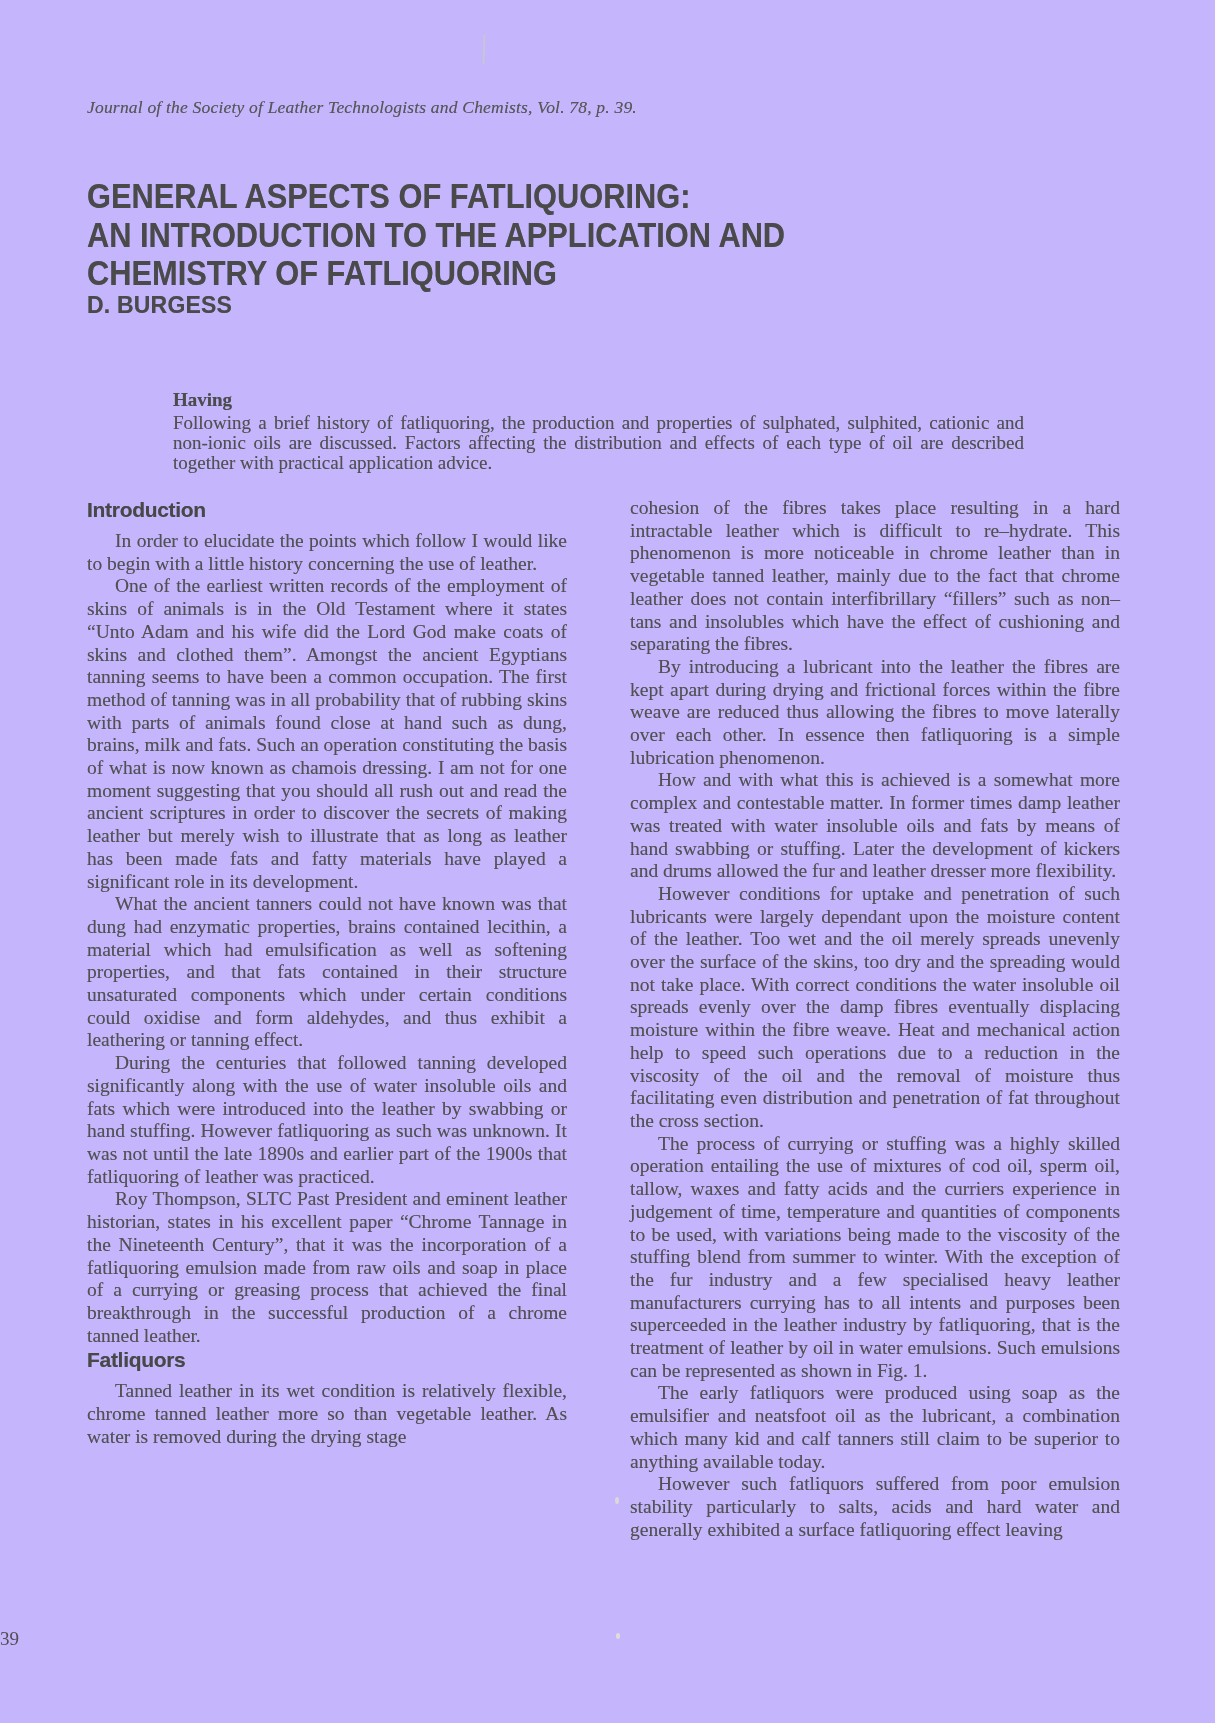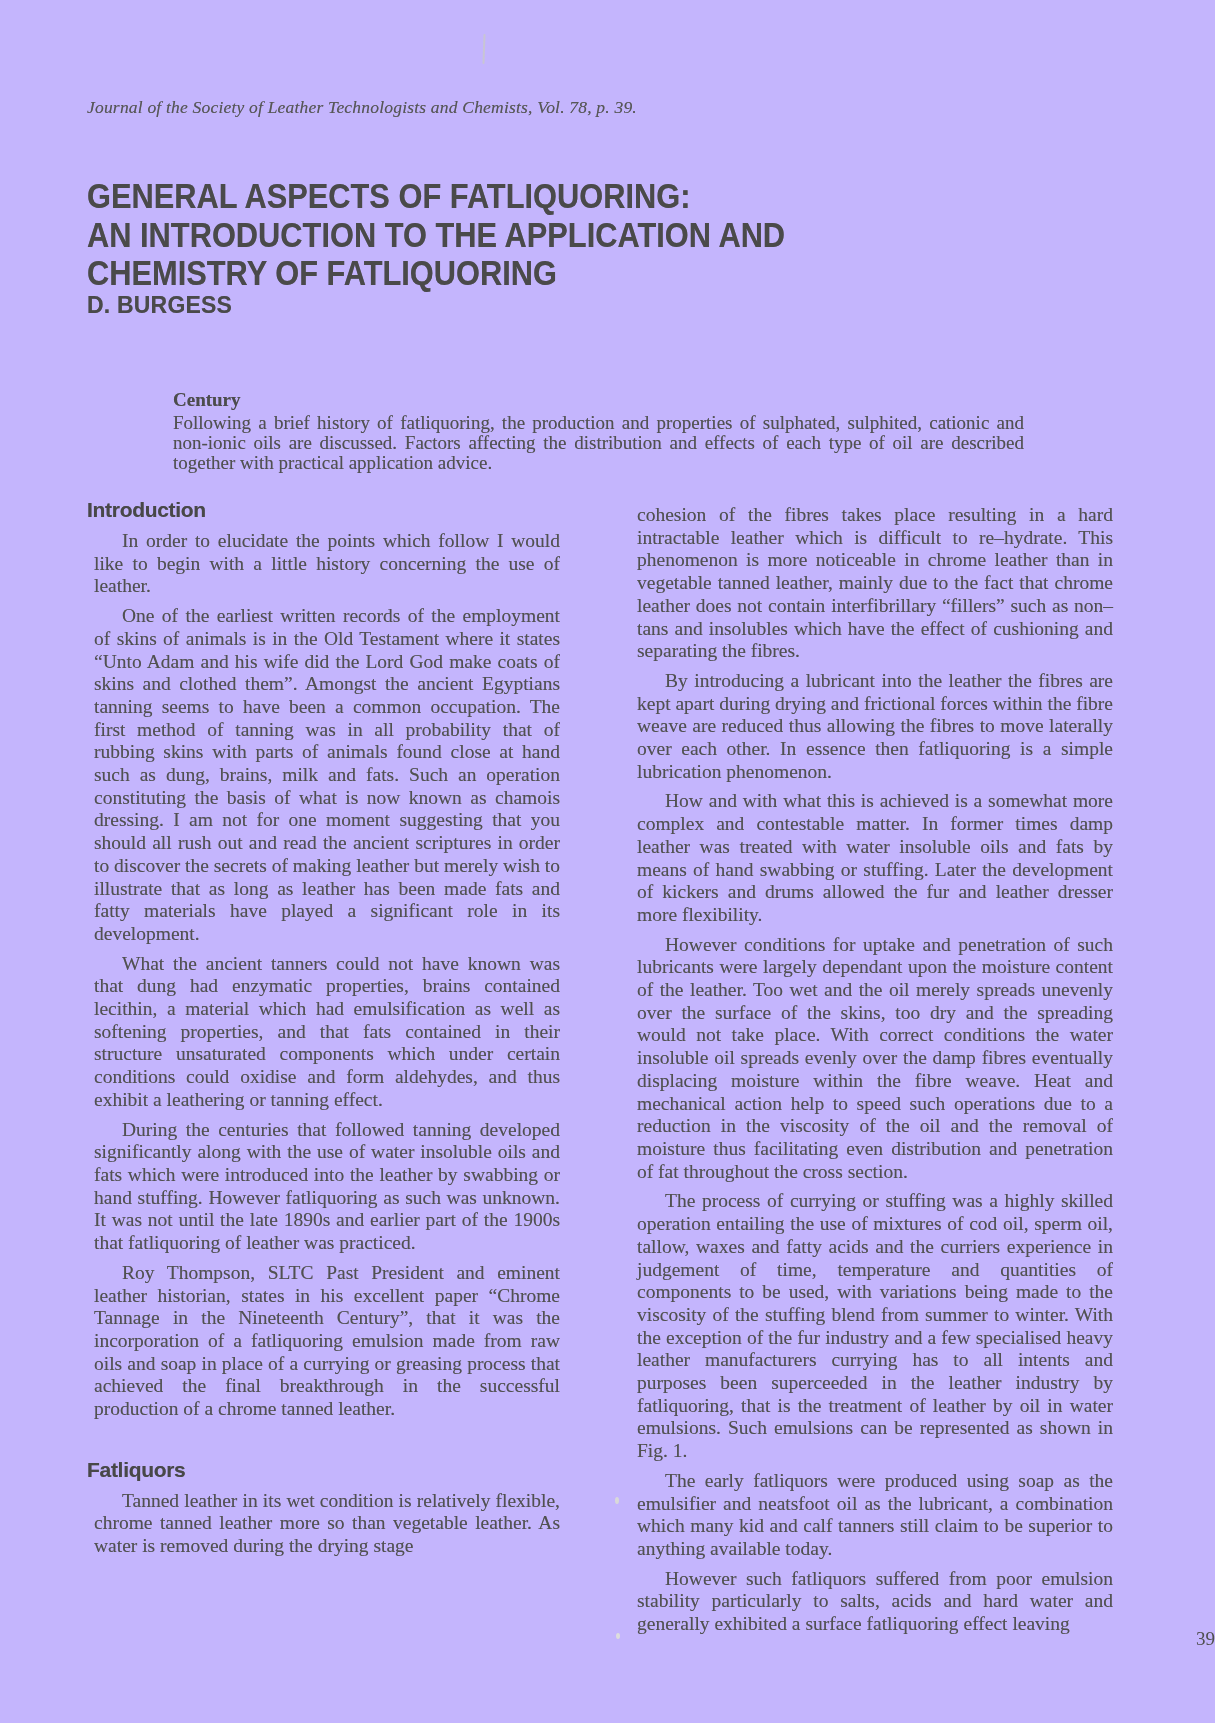--- a/index.html
+++ b/index.html
@@ -40,32 +40,32 @@
     font-size:19px; line-height:20px; text-align:justify; color:#515151;
     text-shadow:0 0 0.4px rgba(81,81,81,0.45);
   }
   .col {
     position:absolute; top:497px;
     font-size:19.5px; line-height:22.7px; text-align:justify; color:#515151;
     text-shadow:0 0 0.4px rgba(81,81,81,0.45);
   }
   .col-left  { left:87px;  width:480px; }
   .col-right { left:630px; width:490px; }
-  .body-para { margin:7px; text-indent:28px; }
+  .body-para { margin:0; text-indent:28px; }
   .body-para.noindent { text-indent:0; }
   .col-heading {
     font-family:"Liberation Sans", sans-serif; font-weight:bold;
     font-size:21px; line-height:26px; color:#484848;
     letter-spacing:-0.3px; margin:0 0 7px 0;
     text-shadow:0 0 0.4px rgba(72,72,72,0.5);
   }
-  .col-heading:not(:first-child) { margin-top:36px; }
+  .col-heading:not(:first-child) { }
   .page-number {
     position:absolute; left:0; top:1628px; width:1215px;
-    text-align:right; font-size:19px; color:#4f4f4f;
+    text-align:left; font-size:19px; color:#4f4f4f;
   }
   .speck {
     position:absolute; left:483px; top:34px; width:2px; height:30px;
     background:#c9c9c9; border-radius:1px; transform:rotate(2deg); opacity:0.8;
   }
   .fleck-a { position:absolute; left:615px; top:1497px; width:4px; height:7px;
     background:#d9d9d9; border-radius:50%; }
   .fleck-b { position:absolute; left:616px; top:1633px; width:4px; height:6px;
     background:#dddddd; border-radius:50%; }
 </style>
@@ -83,21 +83,21 @@
   <h1 class="title">
     <span class="title-line">GENERAL ASPECTS OF FATLIQUORING:</span>
     <span class="title-line">AN INTRODUCTION TO THE APPLICATION AND</span>
     <span class="title-line">CHEMISTRY OF FATLIQUORING</span>
   </h1>
 
   <div class="author">D. BURGESS</div>
 
 
   <div class="summary">
-    <div class="summary-head">Century</div>
+    <div class="summary-head">Having</div>
     <div class="summary-text">Following a brief history of fatliquoring, the production and properties of sulphated, sulphited, cationic and non-ionic oils are discussed. Factors affecting the distribution and effects of each type of oil are described together with practical application advice.</div>
   </div>
 
   <div class="col col-left">
       <h2 class="col-heading">Introduction</h2>
       <p class="body-para">In order to elucidate the points which follow I would like to begin with a little history concerning the use of leather.</p>
       <p class="body-para">One of the earliest written records of the employment of skins of animals is in the Old Testament where it states “Unto Adam and his wife did the Lord God make coats of skins and clothed them”. Amongst the ancient Egyptians tanning seems to have been a common occupation. The first method of tanning was in all probability that of rubbing skins with parts of animals found close at hand such as dung, brains, milk and fats. Such an operation constituting the basis of what is now known as chamois dressing. I am not for one moment suggesting that you should all rush out and read the ancient scriptures in order to discover the secrets of making leather but merely wish to illustrate that as long as leather has been made fats and fatty materials have played a significant role in its development.</p>
       <p class="body-para">What the ancient tanners could not have known was that dung had enzymatic properties, brains contained lecithin, a material which had emulsification as well as softening properties, and that fats contained in their structure unsaturated components which under certain conditions could oxidise and form aldehydes, and thus exhibit a leathering or tanning effect.</p>
       <p class="body-para">During the centuries that followed tanning developed significantly along with the use of water insoluble oils and fats which were introduced into the leather by swabbing or hand stuffing. However fatliquoring as such was unknown. It was not until the late 1890s and earlier part of the 1900s that fatliquoring of leather was practiced.</p>
       <p class="body-para">Roy Thompson, SLTC Past President and eminent leather historian, states in his excellent paper “Chrome Tannage in the Nineteenth Century”, that it was the incorporation of a fatliquoring emulsion made from raw oils and soap in place of a currying or greasing process that achieved the final breakthrough in the successful production of a chrome tanned leather.</p>

